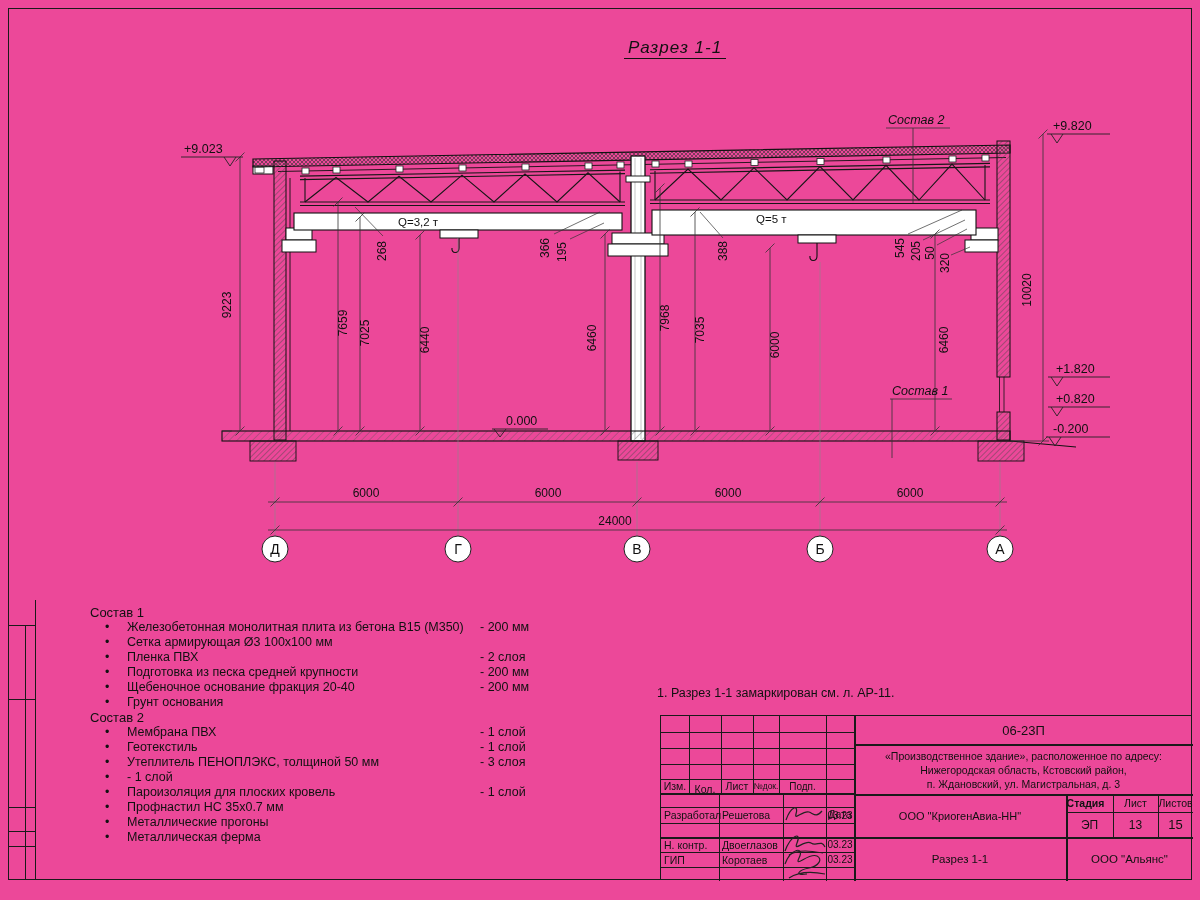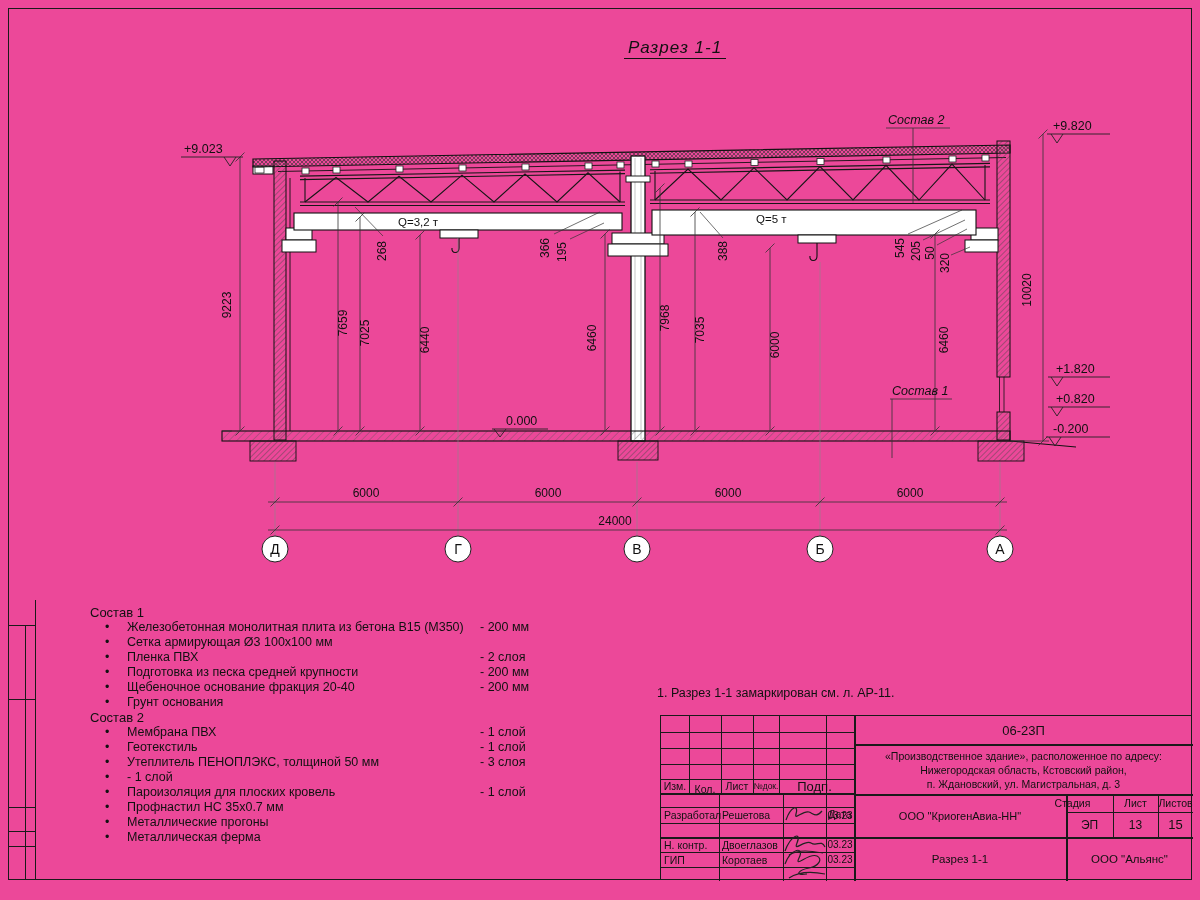--- a/index.html
+++ b/index.html
@@ -387,21 +387,21 @@
   <div class="hline" style="left:0;top:136px;width:193px;"></div>
   <div class="hline" style="left:0;top:151px;width:193px;"></div>
   <div class="hline" style="left:193px;top:28px;width:339px;height:1.5px;"></div>
   <div class="hline" style="left:193px;top:78px;width:339px;height:1.5px;"></div>
   <div class="hline" style="left:405px;top:96px;width:127px;"></div>
 
   <div class="c" style="left:0;top:63px;width:28px;height:14px;font-size:10.5px;">Изм.</div>
   <div class="c" style="left:28px;top:63px;width:32px;height:20px;font-size:10.5px;">Кол.</div>
   <div class="c" style="left:60px;top:63px;width:32px;height:14px;font-size:10.5px;">Лист</div>
   <div class="c" style="left:92px;top:63px;width:26px;height:14px;font-size:8.5px;">№док.</div>
-  <div class="c" style="left:118px;top:63px;width:47px;height:14px;font-size:13px;padding-left:12px;">Подп.</div>
+  <div class="c" style="left:118px;top:63px;width:47px;height:14px;font-size:10px;">Подп.</div>
   <div class="c" style="left:165px;top:63px;width:28px;height:14px;font-size:10.5px;margin-top:28px;">Дата</div>
 
   <div class="txt" style="left:3px;top:93px;font-size:10.5px;">Разработал</div>
   <div class="txt" style="left:61px;top:93px;font-size:10.5px;">Решетова</div>
   <div class="c" style="left:165px;top:91px;width:28px;height:16px;font-size:10px;">03.23</div>
   <div class="txt" style="left:3px;top:123px;font-size:10.5px;">Н. контр.</div>
   <div class="txt" style="left:61px;top:123px;font-size:10.5px;">Двоеглазов</div>
   <div class="c" style="left:165px;top:121px;width:28px;height:15px;font-size:10px;">03.23</div>
   <div class="txt" style="left:3px;top:138px;font-size:10.5px;">ГИП</div>
   <div class="txt" style="left:61px;top:138px;font-size:10.5px;">Коротаев</div>
@@ -415,21 +415,21 @@
   </svg>
   <svg class="abs" style="left:118px;top:128px;" width="50" height="36" viewBox="0 0 50 36">
     <path d="M6,20 C12,4 26,2 20,14 C15,25 30,8 38,12 C44,15 40,22 30,24 C20,26 14,32 28,30 M10,34 C22,26 36,28 46,30" fill="none" stroke="#222" stroke-width="1.2"></path>
   </svg>
 
   <div class="c" style="left:193px;top:0;width:339px;height:28px;font-size:13px;">06-23П</div>
   <div class="c" style="left:193px;top:33px;width:339px;height:14px;font-size:10.5px;">«Производственное здание», расположенное по адресу:</div>
   <div class="c" style="left:193px;top:47px;width:339px;height:14px;font-size:10.5px;">Нижегородская область, Кстовский район,</div>
   <div class="c" style="left:193px;top:61px;width:339px;height:14px;font-size:10.5px;">п. Ждановский, ул. Магистральная, д. 3</div>
   <div class="c" style="left:193px;top:78px;width:212px;height:43px;font-size:11px;">ООО "КриогенАвиа-НН"</div>
-  <div class="c" style="left:388px;top:78px;width:47px;height:18px;font-size:10.5px;">Стадия</div>
+  <div class="c" style="left:401px;top:78px;width:47px;height:18px;font-size:10.5px;font-weight:bold;">Стадия</div>
   <div class="c" style="left:452px;top:78px;width:45px;height:18px;font-size:10.5px;">Лист</div>
   <div class="c" style="left:497px;top:78px;width:35px;height:18px;font-size:10.5px;">Листов</div>
   <div class="c" style="left:405px;top:96px;width:47px;height:25px;font-size:12px;">ЭП</div>
   <div class="c" style="left:452px;top:96px;width:45px;height:25px;font-size:12px;">13</div>
   <div class="c" style="left:497px;top:96px;width:35px;height:25px;font-size:13px;">15</div>
   <div class="c" style="left:193px;top:121px;width:212px;height:44px;font-size:11.5px;">Разрез 1-1</div>
   <div class="c" style="left:405px;top:121px;width:127px;height:44px;font-size:11.5px;">ООО "Альянс"</div>
 </div>
 
 </div>

